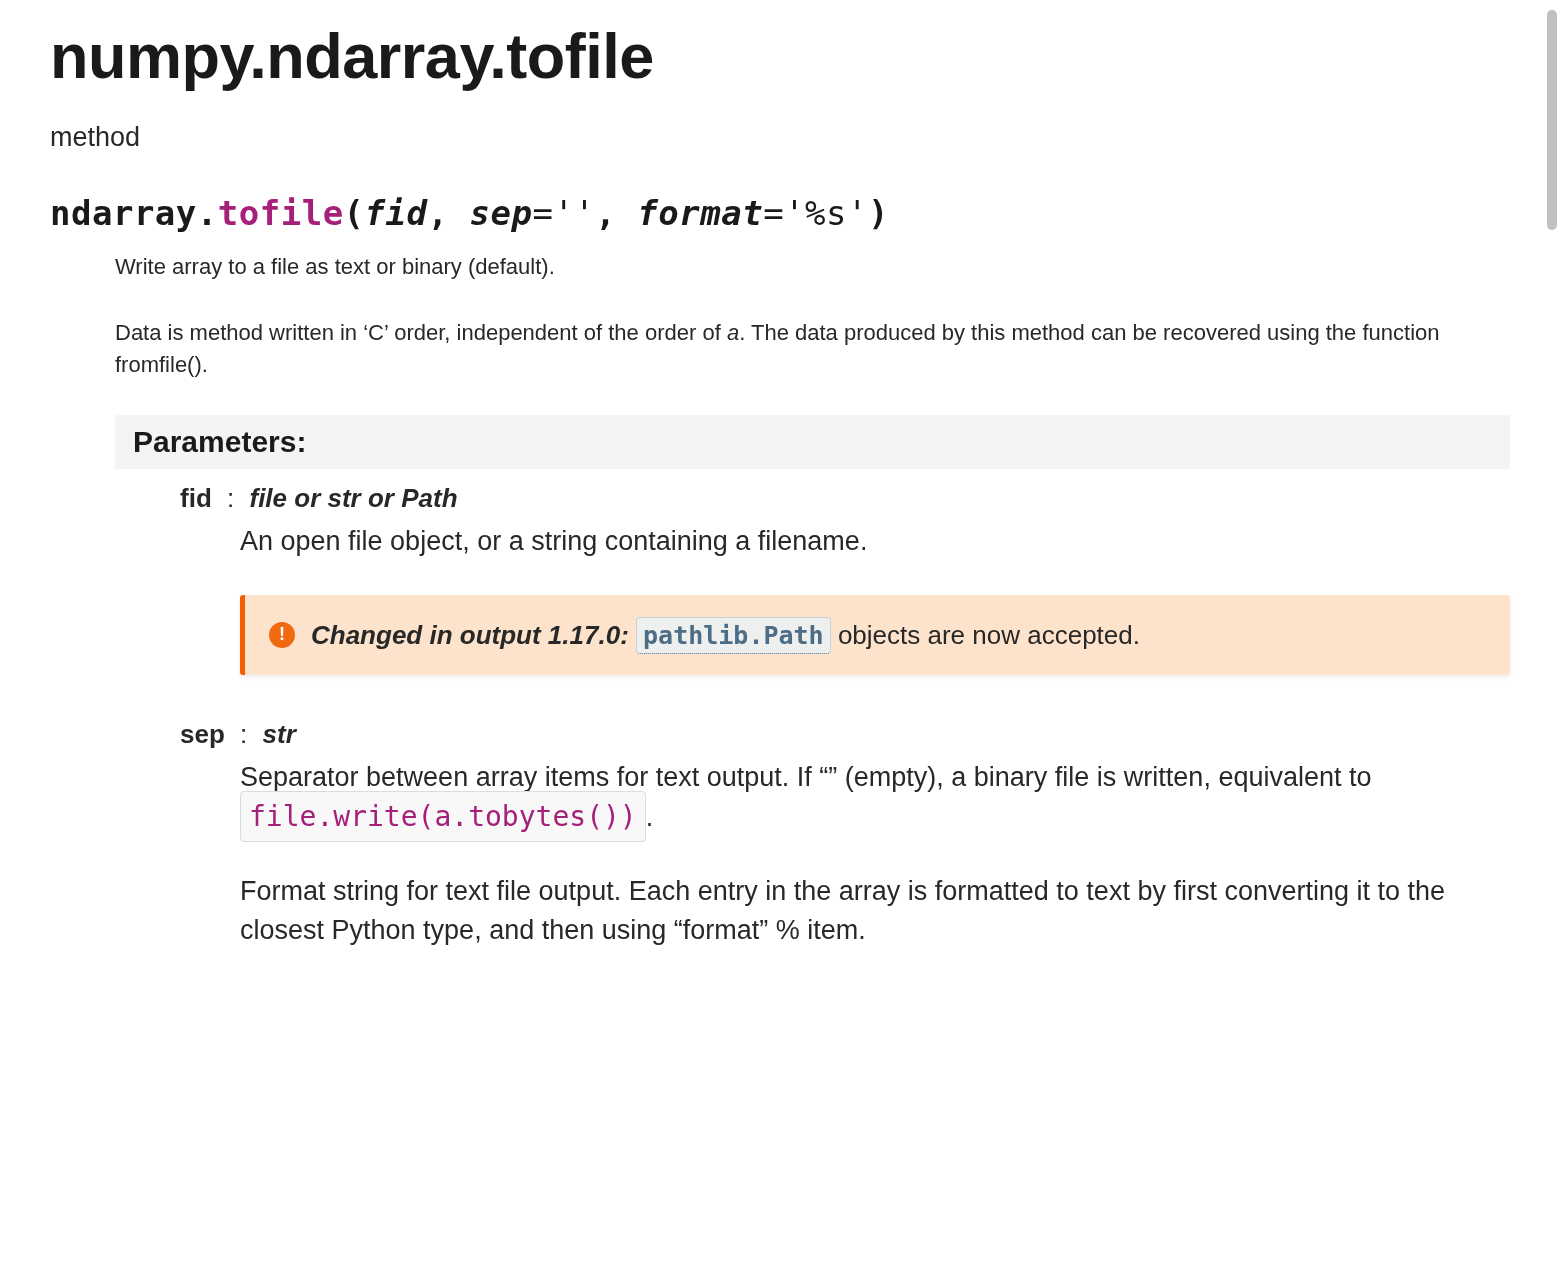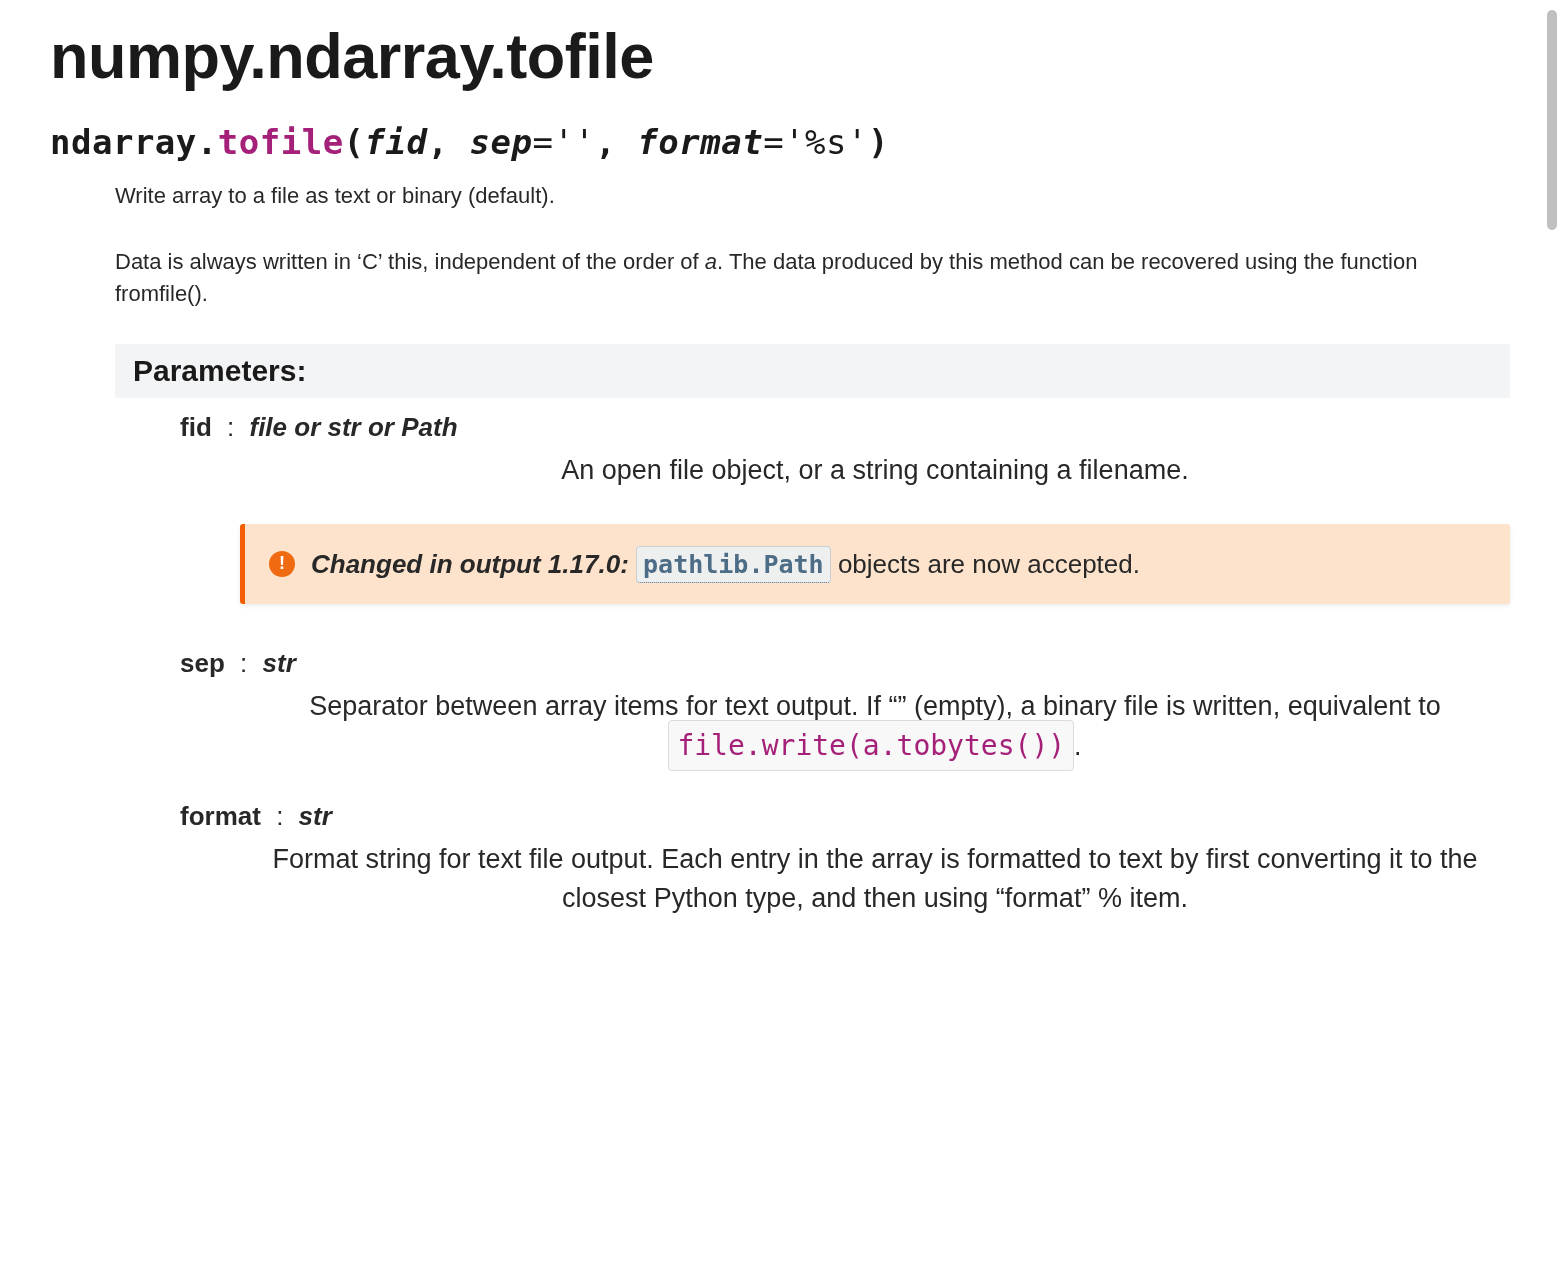--- a/index.html
+++ b/index.html
@@ -65,21 +65,20 @@
     margin-bottom: 8px;
   }
   .param-head .pname { font-weight: 700; }
   .param-head .sep { margin: 0 8px; font-weight: 400; }
   .param-head .ptype { font-style: italic; font-weight: 700; }
   .param-desc {
     margin-left: 60px;
     font-size: 27px;
     line-height: 1.45;
     margin-bottom: 34px;
-    text-align: center;
   }
   .admon {
     margin-left: 60px;
     margin-top: 32px;
     margin-bottom: 44px;
     border-left: 5px solid #f55d00;
     background: #fde3cb;
     padding: 22px 22px 22px 24px;
     border-radius: 3px;
     box-shadow: 0 2px 4px rgba(0,0,0,0.08);
@@ -138,31 +137,32 @@
     border-radius: 6px;
   }
 </style>
 </head>
 <body>
 
 <div class="page">
 
   <h1 class="title">numpy.ndarray.tofile</h1>
 
+  <div class="kind">method</div>
 
   <div class="signature">
     <span>ndarray</span><span>.</span><span class="methname">tofile</span><span>(</span><span class="param-name">fid</span><span>,</span>
     <span class="param-name">sep</span><span class="default">=</span><span class="default">''</span><span>,</span>
     <span class="param-name">format</span><span class="default">=</span><span class="default">'%s'</span><span>)</span>
   </div>
 
   <div class="body-indent">
     <p class="desc">Write array to a file as text or binary (default).</p>
     <p class="desc">
-      <span>Data is always written in ‘C’ this, independent of the order of </span><span class="ital">a</span><span>. The data produced by this method can be recovered using the function fromfile().</span>
+      <span>Data is method written in ‘C’ order, independent of the order of </span><span class="ital">a</span><span>. The data produced by this method can be recovered using the function fromfile().</span>
     </p>
 
     <div class="section-header">Parameters:</div>
 
     <div class="params-block">
 
       <div class="param-head">
         <span class="pname">fid</span>
         <span class="sep">:</span>
         <span class="ptype">file or str or Path</span>
@@ -180,25 +180,20 @@
 
       <div class="param-head">
         <span class="pname">sep</span>
         <span class="sep">:</span>
         <span class="ptype">str</span>
       </div>
       <div class="param-desc">
         <span>Separator between array items for text output. If “” (empty), a binary file is written, equivalent to </span><code class="inline">file.write(a.tobytes())</code><span>.</span>
       </div>
 
-      <div class="param-head">
-        <span class="pname">format</span>
-        <span class="sep">:</span>
-        <span class="ptype">str</span>
-      </div>
       <div class="param-desc" style="margin-bottom:10px">Format string for text file output. Each entry in the array is formatted to text by first converting it to the closest Python type, and then using “format” % item.</div>
 
     </div>
   </div>
 </div>
 
 <div class="scrollbar">
   <div class="thumb"></div>
 </div>
 

